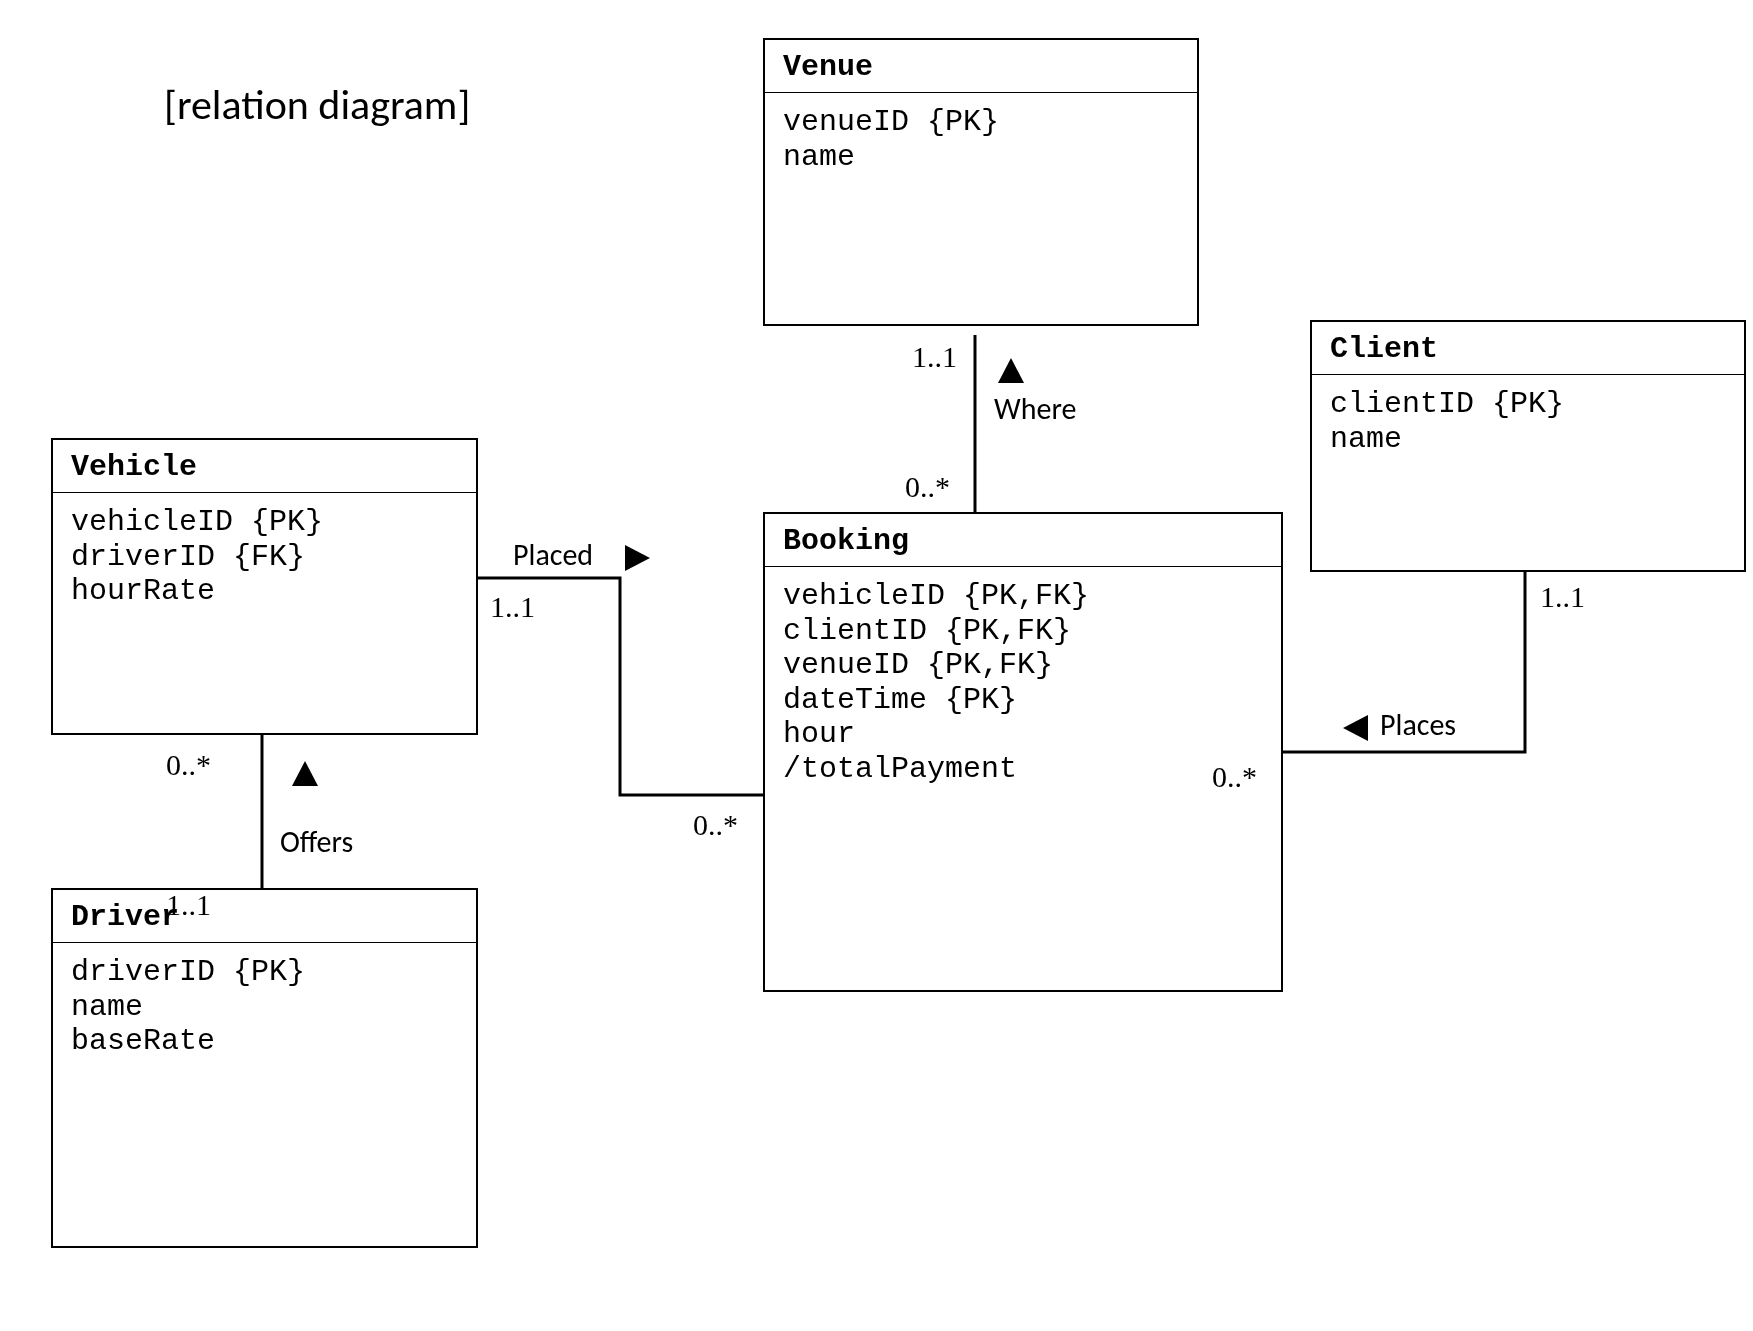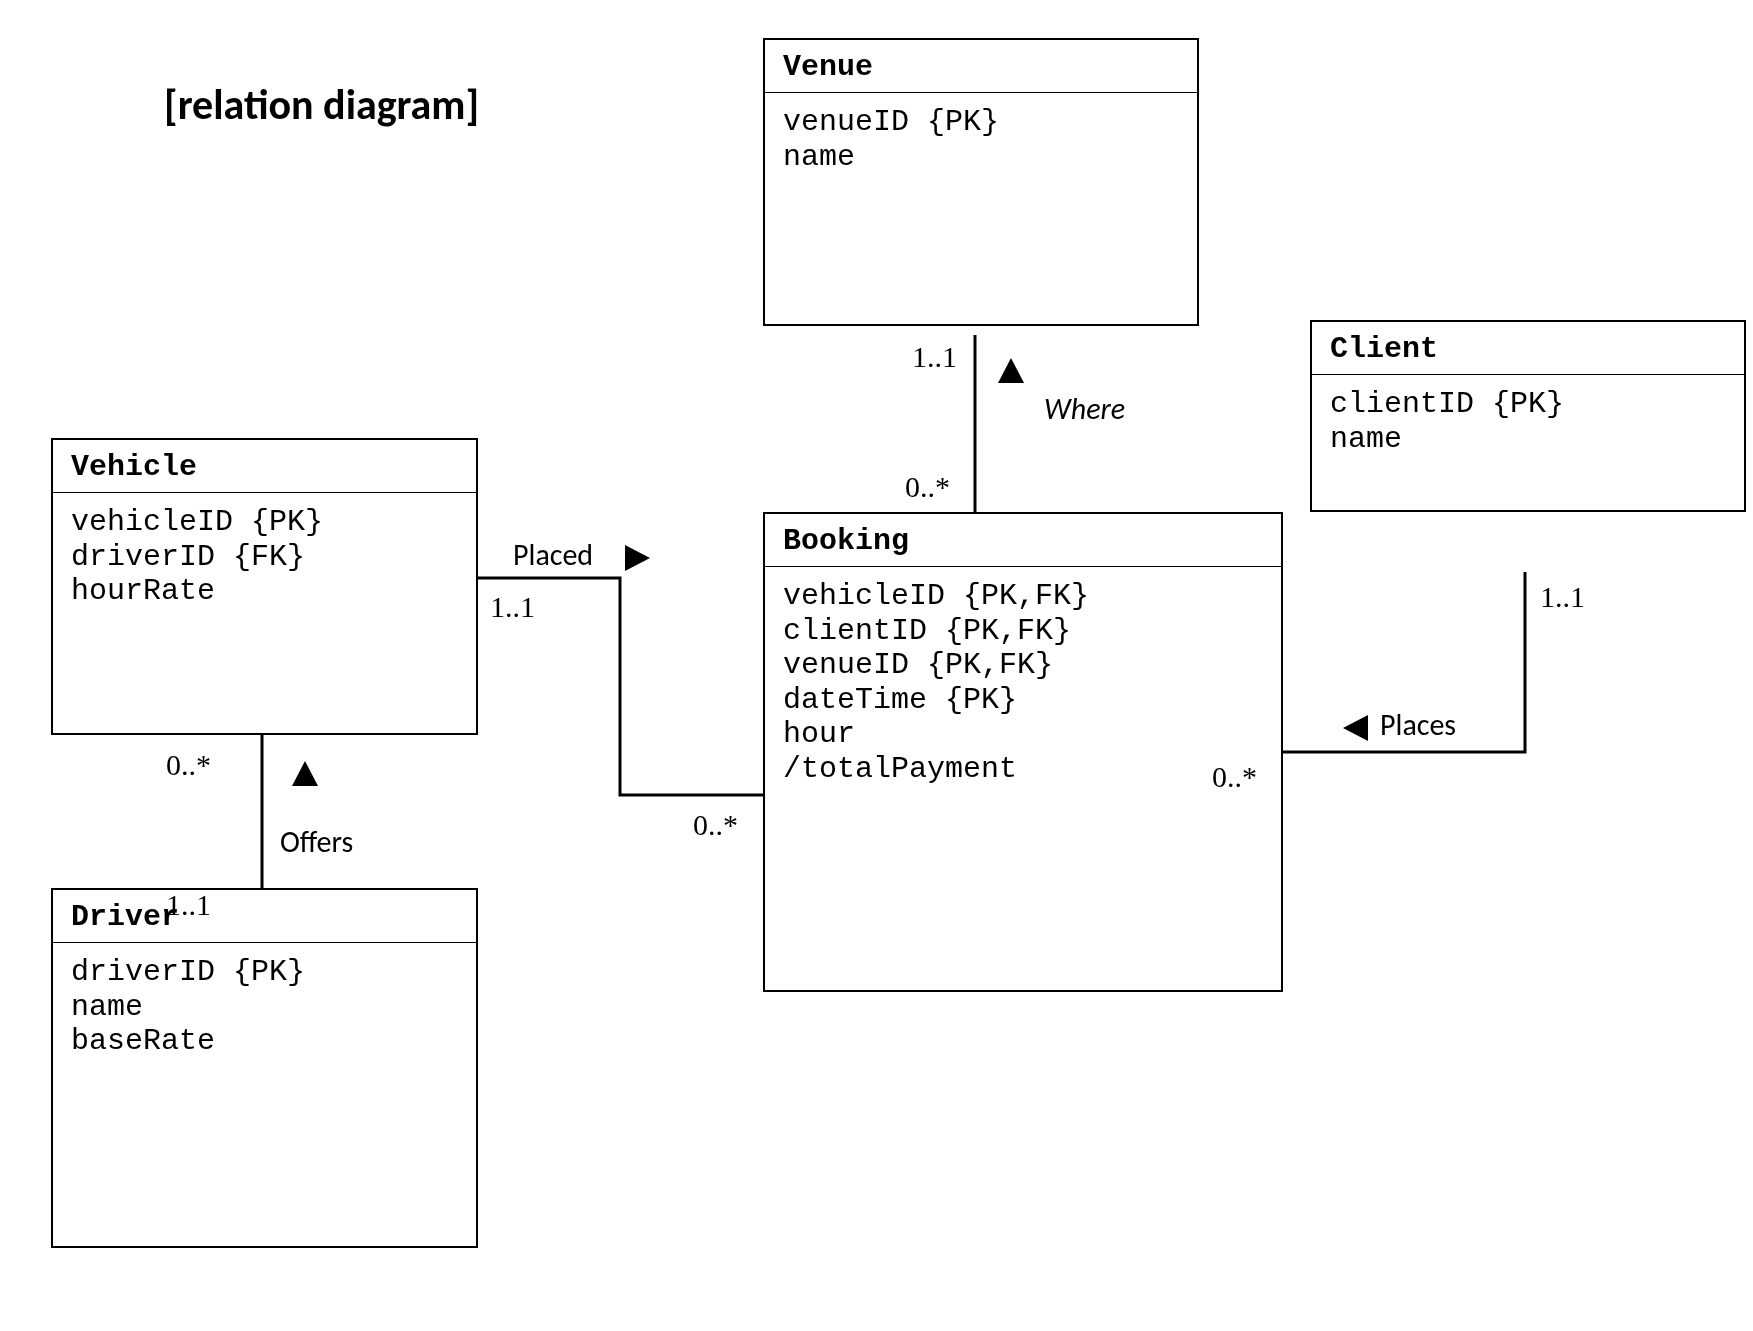--- a/index.html
+++ b/index.html
@@ -10,21 +10,21 @@
     color: #000000;
   }
   .stage {
     position: relative;
     width: 1753px;
     height: 1331px;
   }
   .diagram-title {
     position: absolute;
     font-size: 42px;
-    font-weight: 700;
+    font-weight: 400;
   }
   .entity {
     position: absolute;
     border: 2px solid #000;
     background: #fff;
     box-sizing: border-box;
   }
   .entity-title {
     font-weight: 700;
     font-size: 30px;
@@ -86,21 +86,21 @@
   </svg>
 
   <div class="entity" style="left:763px; top:38px; width:436px; height:288px;">
     <div class="entity-title">Venue</div>
     <div class="entity-attrs">
       <div class="attr">venueID {PK}</div>
       <div class="attr">name</div>
     </div>
   </div>
 
-  <div class="entity" style="left:1310px; top:320px; width:436px; height:192px;">
+  <div class="entity" style="left:1310px; top:320px; width:436px; height:252px;">
     <div class="entity-title">Client</div>
     <div class="entity-attrs">
       <div class="attr">clientID {PK}</div>
       <div class="attr">name</div>
     </div>
   </div>
 
   <div class="entity" style="left:51px; top:438px; width:427px; height:297px;">
     <div class="entity-title">Vehicle</div>
     <div class="entity-attrs">
@@ -128,21 +128,21 @@
       <div class="attr">driverID {PK}</div>
       <div class="attr">name</div>
       <div class="attr">baseRate</div>
     </div>
   </div>
 
   <div class="label" style="left:513px; top:536px;">Placed</div>
   <div class="mult" style="left:490px; top:590px;">1..1</div>
   <div class="mult" style="left:693px; top:808px;">0..*</div>
 
-  <div class="label" style="left:1044px; top:390px;font-style:italic;">Where</div>
+  <div class="label" style="left:994px; top:390px;">Where</div>
   <div class="mult" style="left:912px; top:340px;">1..1</div>
   <div class="mult" style="left:905px; top:470px;">0..*</div>
 
   <div class="label" style="left:1380px; top:706px;">Places</div>
   <div class="mult" style="left:1540px; top:580px;">1..1</div>
   <div class="mult" style="left:1212px; top:760px;">0..*</div>
 
   <div class="label" style="left:280px; top:795px;margin-top:28px;">Offers</div>
   <div class="mult" style="left:166px; top:748px;">0..*</div>
   <div class="mult" style="left:166px; top:888px;">1..1</div>

